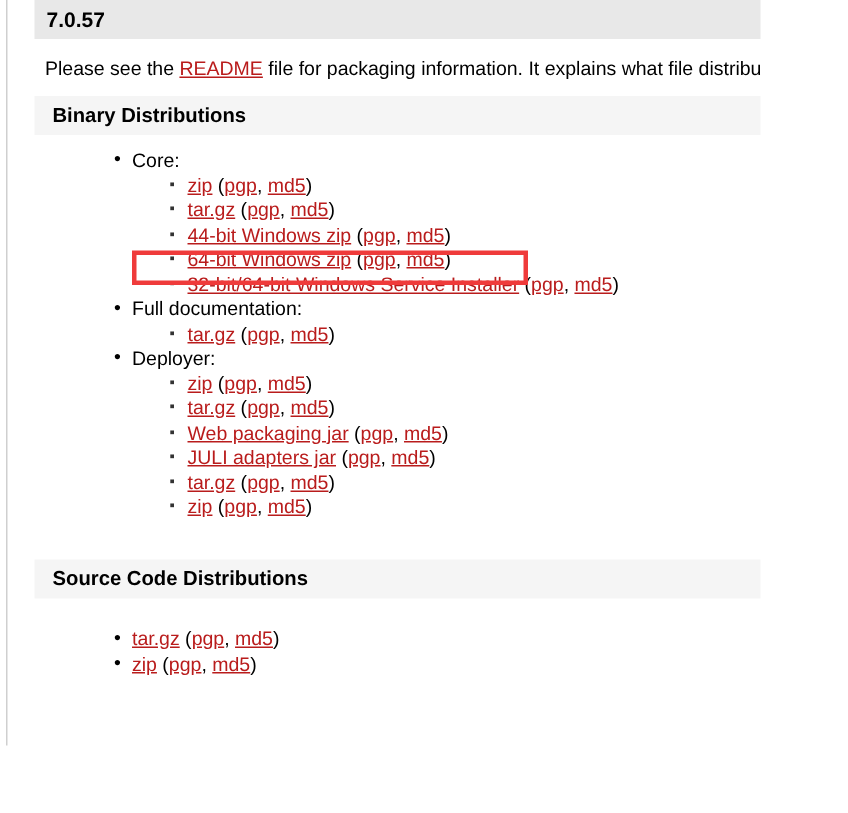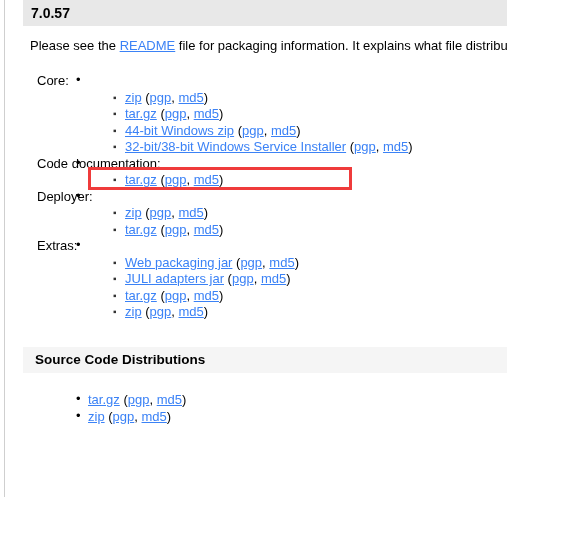--- a/index.html
+++ b/index.html
@@ -71,21 +71,21 @@
     padding: 0;
     list-style: none;
   }
 
   .cat-list {
     padding-top: 9px;
   }
 
   .cat-item > .cat-label {
     position: relative;
-    padding-left: 37px;
+    padding-left: 88px;
     line-height: 16.5px;
     font-size: 13px;
     white-space: nowrap;
   }
   .cat-item > .cat-label::before {
     content: "\2022";
     position: absolute;
     left: 76px;
     top: -1px;
     font-size: 13px;
@@ -127,21 +127,21 @@
   .src-item::before {
     content: "\2022";
     position: absolute;
     left: 76px;
     top: -1px;
     font-size: 13px;
     color: #000;
   }
 
   a.link {
-    color: #3b82f6;
+    color: #b91c1c;
     text-decoration: underline;
     cursor: pointer;
   }
 
   .paren { color: #000; }
 
   .binary-block { padding-bottom: 4px; }
 
   .spacer-before-source { height: 22px; }
 
@@ -161,47 +161,48 @@
 <body>
 
 <div id="left-rule"></div>
 
 <div id="page">
 
   <h2 class="version-band">7.0.57</h2>
 
   <p class="intro"><span>Please see the </span><a class="link">README</a><span> file for packaging information. It explains what file distribu</span></p>
 
+  <h3 class="section-band">Binary Distributions</h3>
 
   <div class="binary-block">
     <ul class="cat-list" id="binary-list">
         <li class="cat-item">
           <div class="cat-label">Core:</div>
           <ul class="file-list">
             <li class="file-item"><a class="link">zip</a><span class="paren"> (</span><a class="link">pgp</a><span class="paren">, </span><a class="link">md5</a><span class="paren">)</span></li>
             <li class="file-item"><a class="link">tar.gz</a><span class="paren"> (</span><a class="link">pgp</a><span class="paren">, </span><a class="link">md5</a><span class="paren">)</span></li>
             <li class="file-item"><a class="link">44-bit Windows zip</a><span class="paren"> (</span><a class="link">pgp</a><span class="paren">, </span><a class="link">md5</a><span class="paren">)</span></li>
-            <li class="file-item"><a class="link">32-bit/38-bit Windows Service Installer</a><span class="paren"> (</span><a class="link">pgp</a><span class="paren">, </span><a class="link">md5</a><span class="paren">)</span></li>
-          </ul>
-        </li>
-        <li class="cat-item">
-          <div class="cat-label">Code documentation:</div>
+            <li class="file-item"><a class="link">64-bit Windows zip</a><span class="paren"> (</span><a class="link">pgp</a><span class="paren">, </span><a class="link">md5</a><span class="paren">)</span></li>
+            <li class="file-item"><a class="link">32-bit/64-bit Windows Service Installer</a><span class="paren"> (</span><a class="link">pgp</a><span class="paren">, </span><a class="link">md5</a><span class="paren">)</span></li>
+          </ul>
+        </li>
+        <li class="cat-item">
+          <div class="cat-label">Full documentation:</div>
           <ul class="file-list">
             <li class="file-item"><a class="link">tar.gz</a><span class="paren"> (</span><a class="link">pgp</a><span class="paren">, </span><a class="link">md5</a><span class="paren">)</span></li>
           </ul>
         </li>
         <li class="cat-item">
           <div class="cat-label">Deployer:</div>
           <ul class="file-list">
             <li class="file-item"><a class="link">zip</a><span class="paren"> (</span><a class="link">pgp</a><span class="paren">, </span><a class="link">md5</a><span class="paren">)</span></li>
             <li class="file-item"><a class="link">tar.gz</a><span class="paren"> (</span><a class="link">pgp</a><span class="paren">, </span><a class="link">md5</a><span class="paren">)</span></li>
           </ul>
         </li>
         <li class="cat-item">
-          <div class="cat-label">Extras:</div>
           <ul class="file-list">
             <li class="file-item"><a class="link">Web packaging jar</a><span class="paren"> (</span><a class="link">pgp</a><span class="paren">, </span><a class="link">md5</a><span class="paren">)</span></li>
             <li class="file-item"><a class="link">JULI adapters jar</a><span class="paren"> (</span><a class="link">pgp</a><span class="paren">, </span><a class="link">md5</a><span class="paren">)</span></li>
           </ul>
         </li>
         <li class="cat-item">
           <ul class="file-list">
             <li class="file-item"><a class="link">tar.gz</a><span class="paren"> (</span><a class="link">pgp</a><span class="paren">, </span><a class="link">md5</a><span class="paren">)</span></li>
             <li class="file-item"><a class="link">zip</a><span class="paren"> (</span><a class="link">pgp</a><span class="paren">, </span><a class="link">md5</a><span class="paren">)</span></li>
           </ul>

